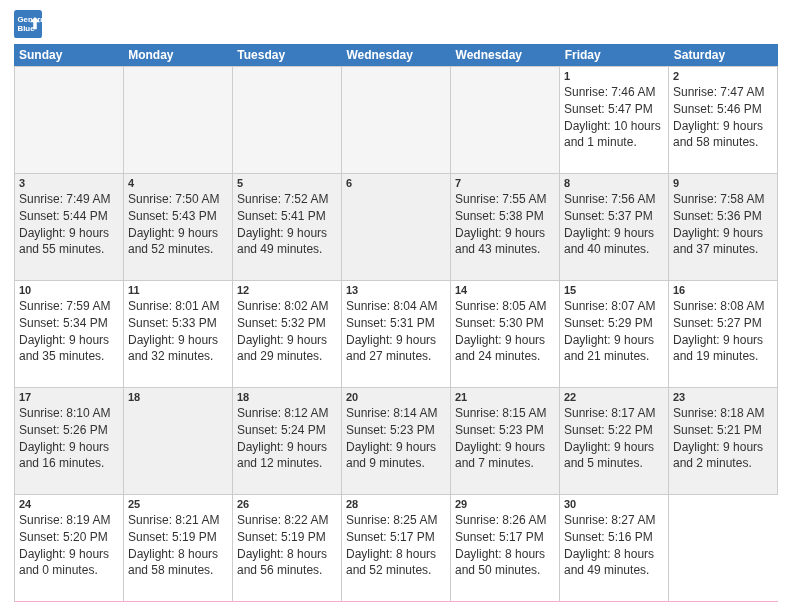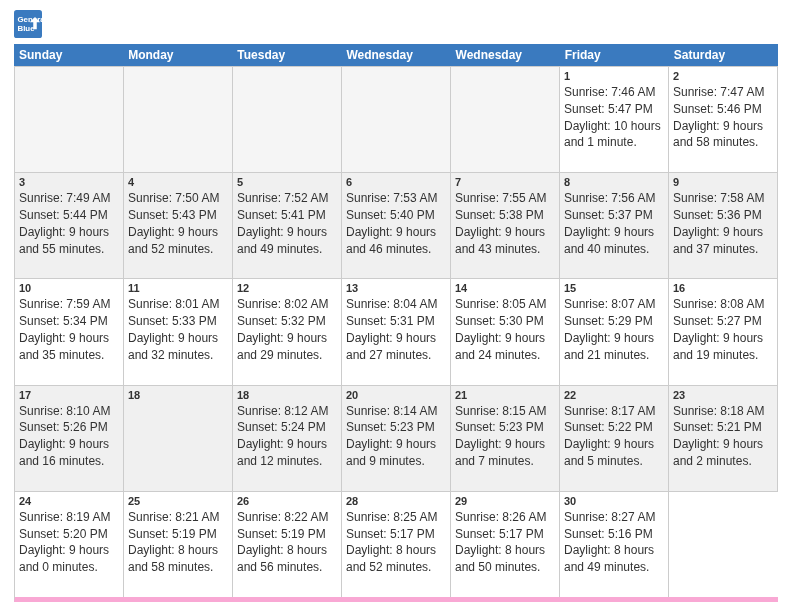--- a/index.html
+++ b/index.html
@@ -77,21 +77,21 @@
       flex-direction: column;
     }
     .cal-row {
       display: grid;
       grid-template-columns: repeat(7, 1fr);
       flex: 1;
       border-left: 1px solid #ccc;
       border-top: 1px solid #ccc;
     }
     .cal-row:last-child {
-      border-bottom: 5px solid #f9a8d4;
+      border-bottom: 1px solid #f9a8d4;
     }
     .cal-cell {
       border-right: 1px solid #ccc;
       padding: 3px 4px;
       font-size: 9.5px;
       color: #333;
       background: #fff;
       vertical-align: top;
       min-height: 80px;
     }
@@ -182,23 +182,20 @@
 Daylight: 9 hours and 52 minutes.</div>
           </div>
           <div class="cal-cell shaded">
             <span class="day-num">5</span>
             <div class="cell-text">Sunrise: 7:52 AM
 Sunset: 5:41 PM
 Daylight: 9 hours and 49 minutes.</div>
           </div>
           <div class="cal-cell shaded">
             <span class="day-num">6</span>
-            <div class="cell-text">Sunrise: 7:53 AM
-Sunset: 5:40 PM
-Daylight: 9 hours and 46 minutes.</div>
           </div>
           <div class="cal-cell shaded">
             <span class="day-num">7</span>
             <div class="cell-text">Sunrise: 7:55 AM
 Sunset: 5:38 PM
 Daylight: 9 hours and 43 minutes.</div>
           </div>
           <div class="cal-cell shaded">
             <span class="day-num">8</span>
             <div class="cell-text">Sunrise: 7:56 AM

